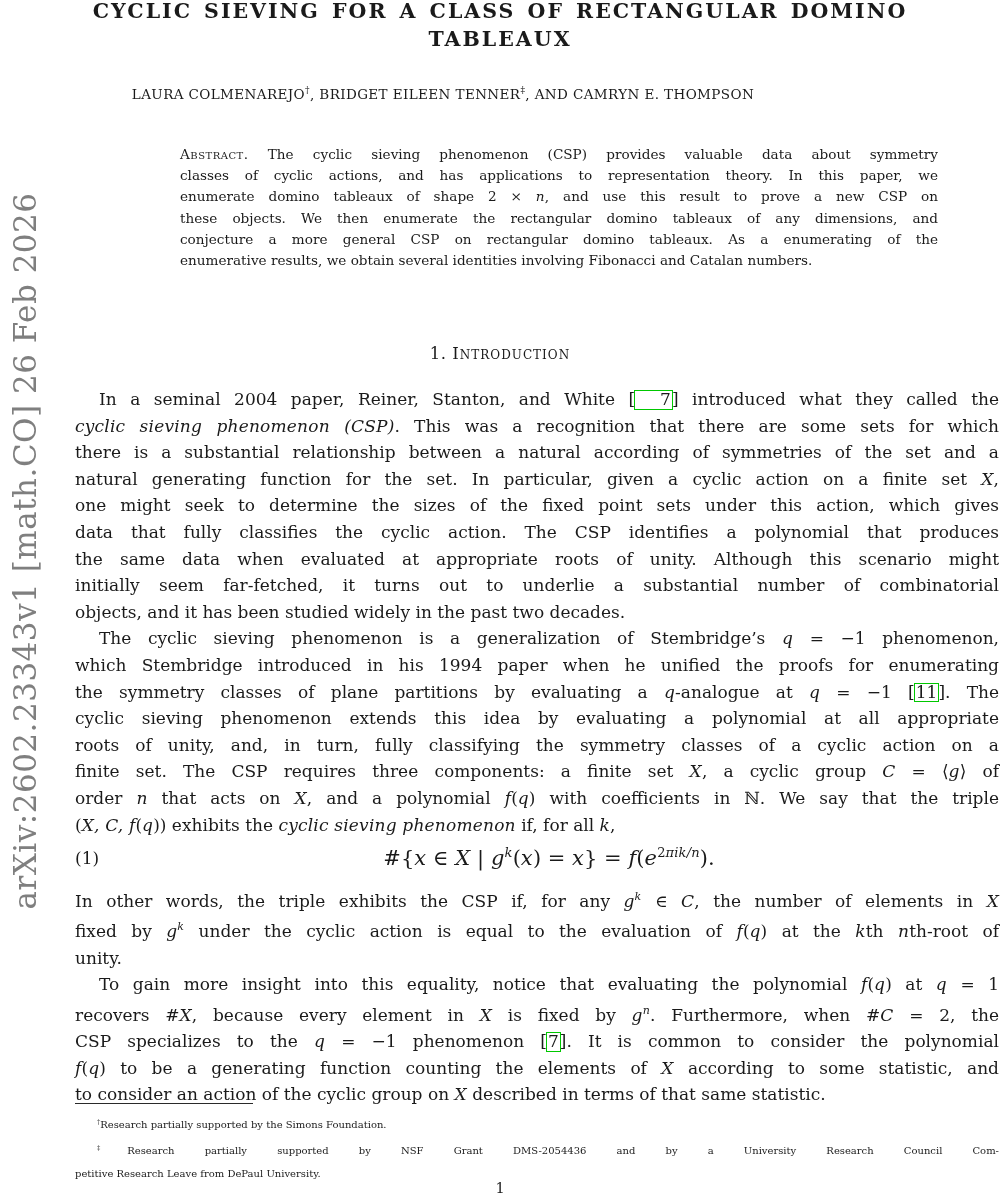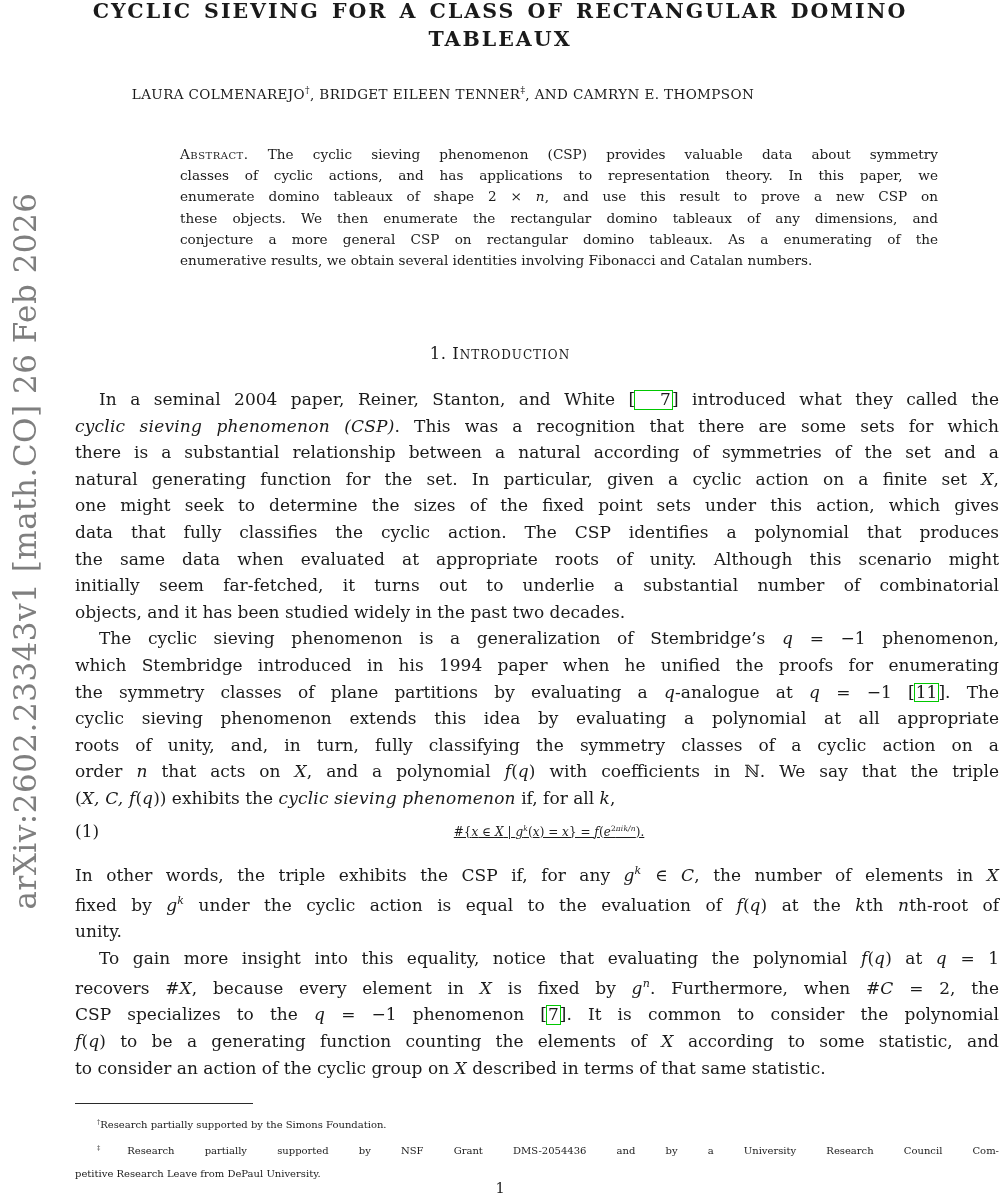--- a/index.html
+++ b/index.html
@@ -80,21 +80,21 @@
     margin:0 -1px;
   }
   .equation-row{
     display:flex;
     align-items:center;
     margin-top:5px;
     margin-bottom:12px;
     height:29px;
   }
   .eq-number{flex:0 0 auto;}
-  .eq-body{flex:1 1 auto;text-align:center;font-size:12px;text-decoration:underline;}
+  .eq-body{flex:1 1 auto;text-align:center;font-size:21px;}
   .eq-body sup{font-size:0.62em;}
   .footnotes{
     position:absolute;top:1103px;left:75px;width:924px;
     font-size:10px;
   }
   .fn-rule{
     width:178px;height:0;
     border-top:1.6px solid #2a2a2a;
     margin-bottom:7px;
   }
@@ -156,20 +156,21 @@
         <div class="line">initially seem far-fetched, it turns out to underlie a substantial number of combinatorial</div>
         <div class="line end">objects, and it has been studied widely in the past two decades.</div>
       </div>
     <div class="para">
 
     <div class="line indent">The cyclic sieving phenomenon is a generalization of Stembridge’s <i>q</i> = −1 phenomenon,</div>
         <div class="line">which Stembridge introduced in his 1994 paper when he unified the proofs for enumerating</div>
         <div class="line">the symmetry classes of plane partitions by evaluating a <i>q</i>-analogue at <i>q</i> = −1 [<span class="cite">11</span>]. The</div>
         <div class="line">cyclic sieving phenomenon extends this idea by evaluating a polynomial at all appropriate</div>
         <div class="line">roots of unity, and, in turn, fully classifying the symmetry classes of a cyclic action on a</div>
+        <div class="line">finite set. The CSP requires three components: a finite set <i>X</i>, a cyclic group <i>C</i> = ⟨<i>g</i>⟩ of</div>
         <div class="line">order <i>n</i> that acts on <i>X</i>, and a polynomial <i>f</i>(<i>q</i>) with coefficients in ℕ. We say that the triple</div>
         <div class="line end">(<i>X, C, f</i>(<i>q</i>)) exhibits the <i>cyclic sieving phenomenon</i> if, for all <i>k</i>,</div>
       </div>
     <div class="equation-row">
       <span class="eq-number">(1)</span>
       <span class="eq-body">#{<i>x</i> ∈ <i>X</i> | <i>g</i><sup><i>k</i></sup>(<i>x</i>) = <i>x</i>} = <i>f</i>(<i>e</i><sup>2<i>πik/n</i></sup>).</span>
     </div>
     <div class="para">
 
     <div class="line">In other words, the triple exhibits the CSP if, for any <i>g</i><sup><i>k</i></sup> ∈ <i>C</i>, the number of elements in <i>X</i></div>

